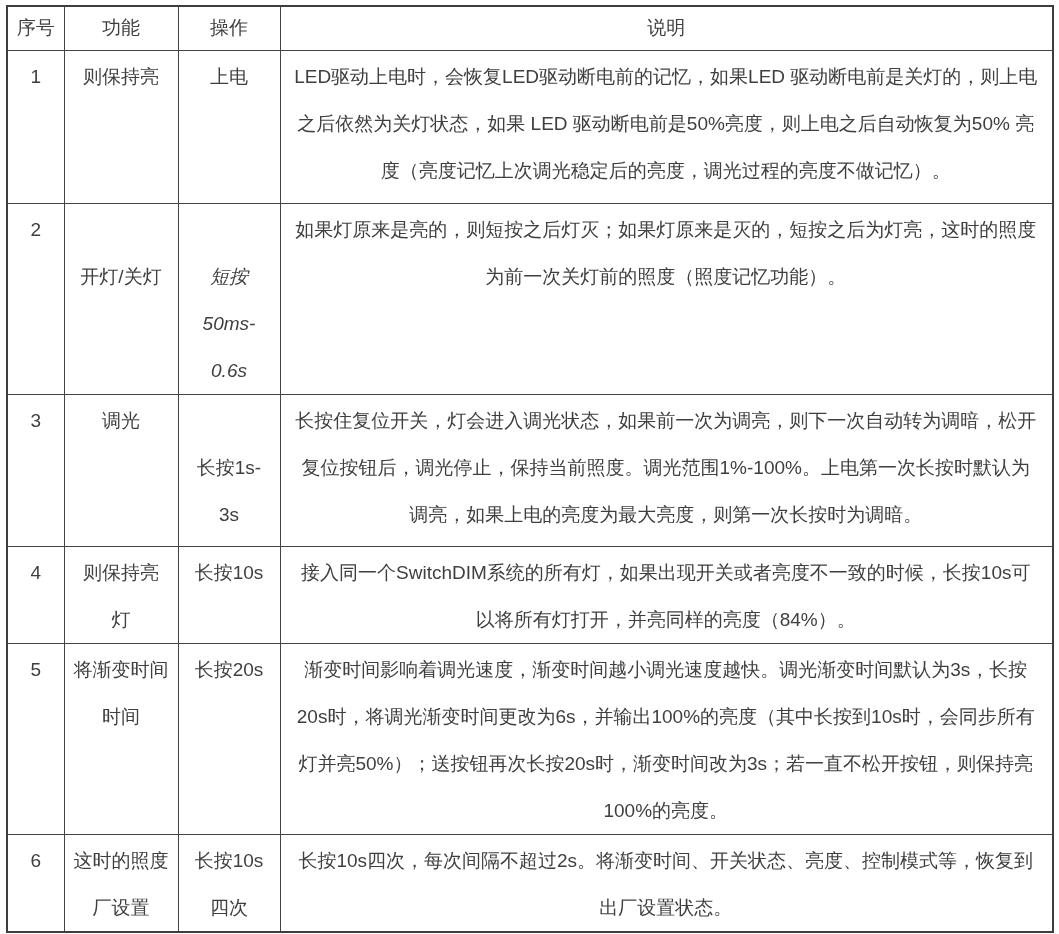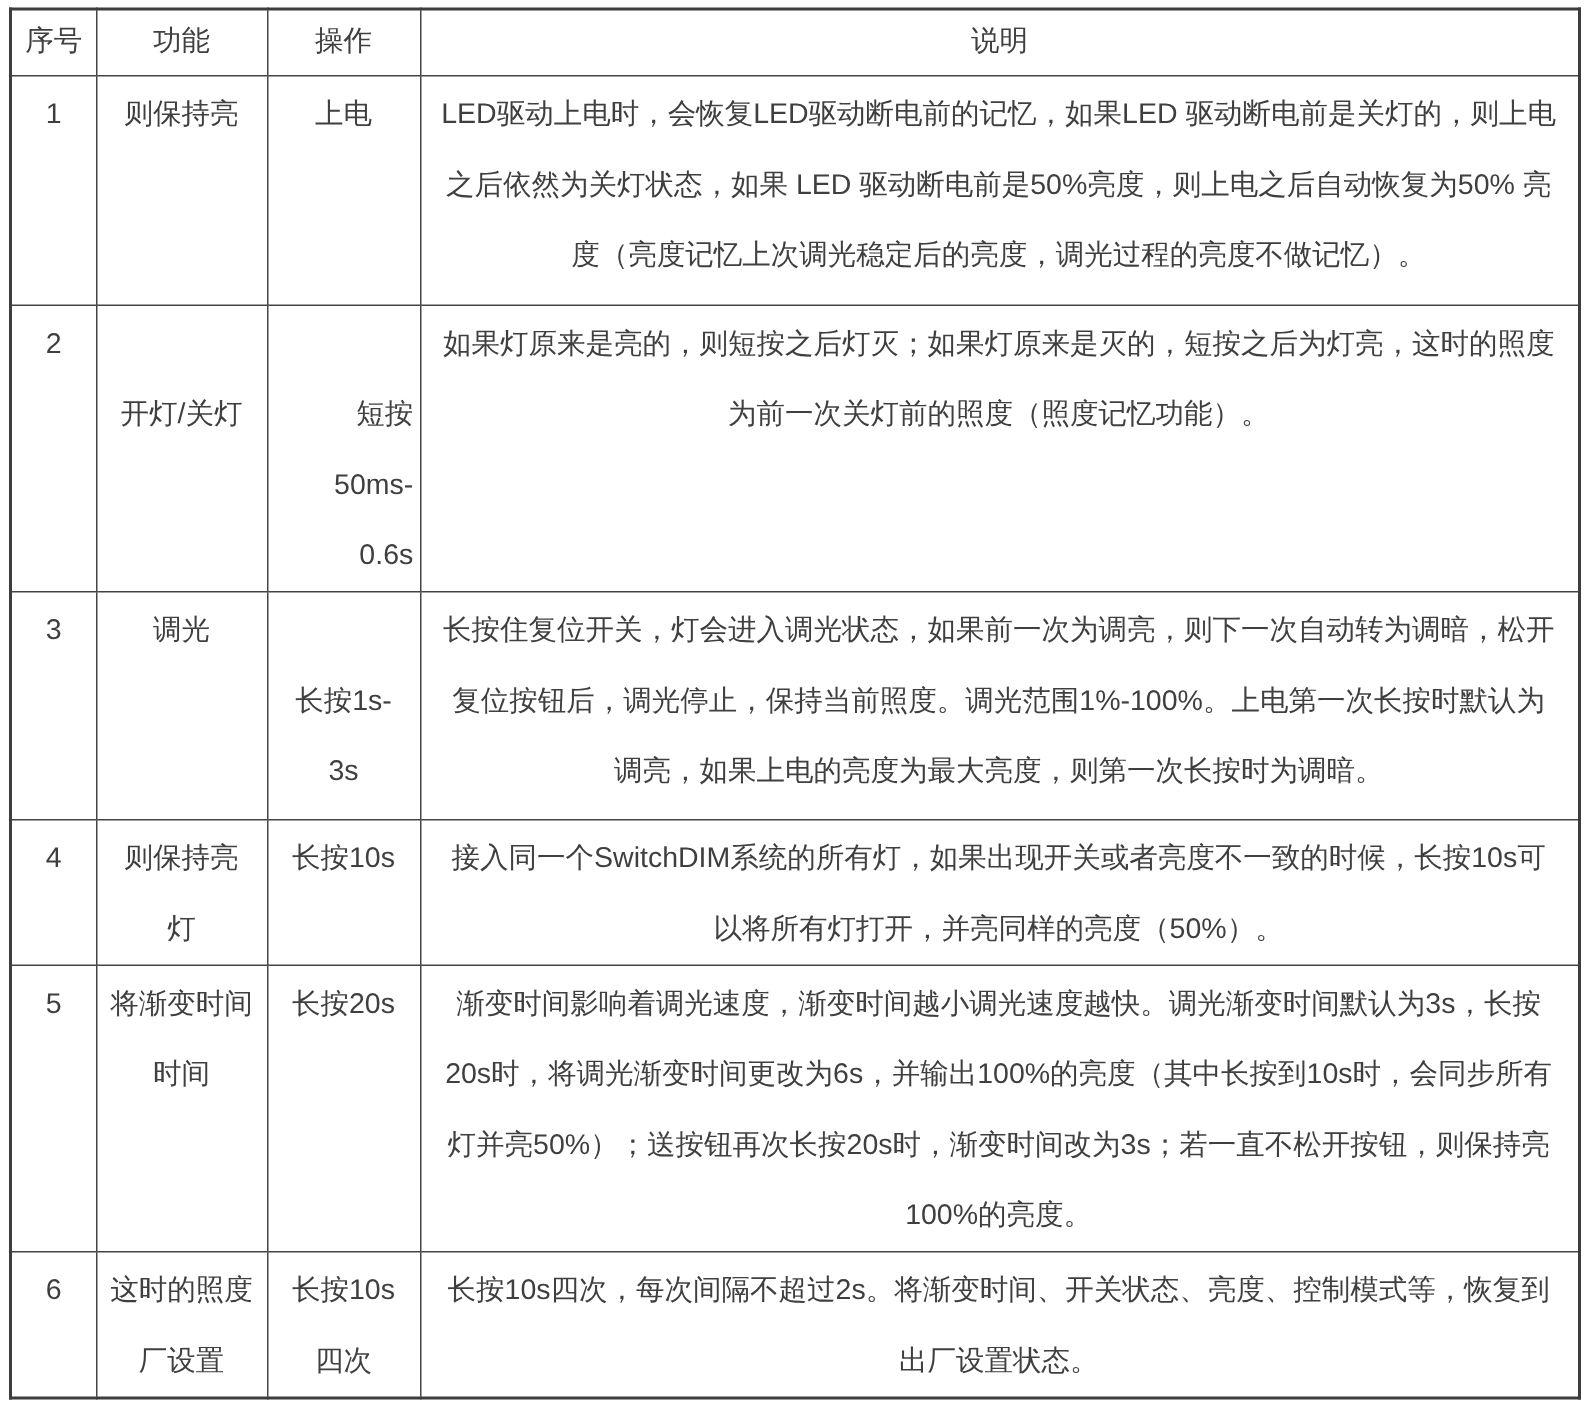--- a/index.html
+++ b/index.html
@@ -84,21 +84,21 @@
           <td class="c-func">则保持亮</td>
           <td class="c-op">上电</td>
           <td class="c-desc">LED驱动上电时，会恢复LED驱动断电前的记忆，如果LED 驱动断电前是关灯的，则上电
 之后依然为关灯状态，如果 LED 驱动断电前是50%亮度，则上电之后自动恢复为50% 亮
 度（亮度记忆上次调光稳定后的亮度，调光过程的亮度不做记忆）。</td>
         </tr>
         <tr style="height: 185px;">
           <td class="c-num">2</td>
           <td class="c-func">
 开灯/关灯</td>
-          <td class="c-op" style="text-align: right;">
+          <td class="c-op" style="text-align: center; font-style: italic;">
 短按
 50ms-
 0.6s</td>
           <td class="c-desc">如果灯原来是亮的，则短按之后灯灭；如果灯原来是灭的，短按之后为灯亮，这时的照度
 为前一次关灯前的照度（照度记忆功能）。</td>
         </tr>
         <tr style="height: 152px;">
           <td class="c-num">3</td>
           <td class="c-func">调光</td>
           <td class="c-op">
@@ -107,21 +107,21 @@
           <td class="c-desc">长按住复位开关，灯会进入调光状态，如果前一次为调亮，则下一次自动转为调暗，松开
 复位按钮后，调光停止，保持当前照度。调光范围1%-100%。上电第一次长按时默认为
 调亮，如果上电的亮度为最大亮度，则第一次长按时为调暗。</td>
         </tr>
         <tr style="height: 97px;">
           <td class="c-num">4</td>
           <td class="c-func">则保持亮
 灯</td>
           <td class="c-op">长按10s</td>
           <td class="c-desc">接入同一个SwitchDIM系统的所有灯，如果出现开关或者亮度不一致的时候，长按10s可
-以将所有灯打开，并亮同样的亮度（50%）。</td>
+以将所有灯打开，并亮同样的亮度（84%）。</td>
         </tr>
         <tr style="height: 190px;">
           <td class="c-num">5</td>
           <td class="c-func">将渐变时间
 时间</td>
           <td class="c-op">长按20s</td>
           <td class="c-desc">渐变时间影响着调光速度，渐变时间越小调光速度越快。调光渐变时间默认为3s，长按
 20s时，将调光渐变时间更改为6s，并输出100%的亮度（其中长按到10s时，会同步所有
 灯并亮50%）；送按钮再次长按20s时，渐变时间改为3s；若一直不松开按钮，则保持亮
 100%的亮度。</td>

